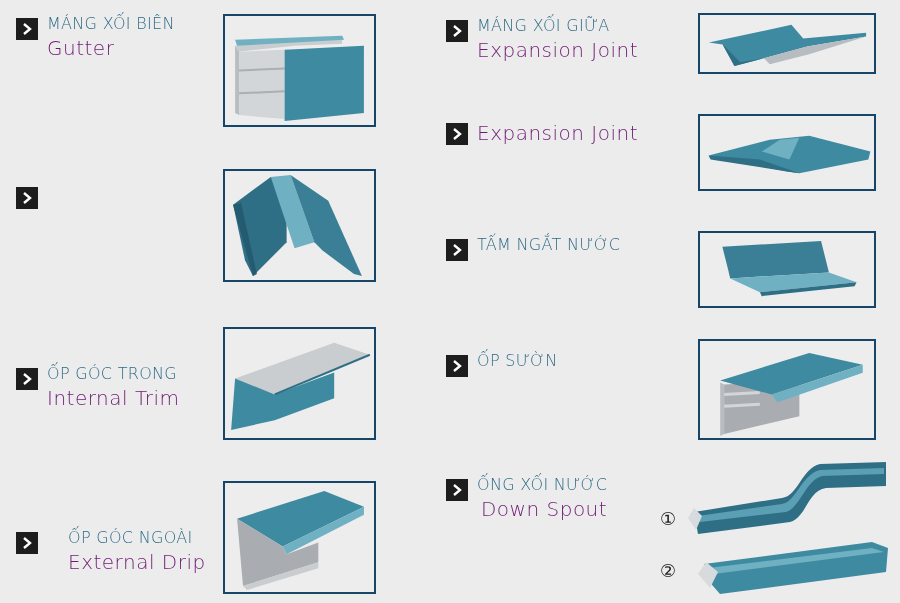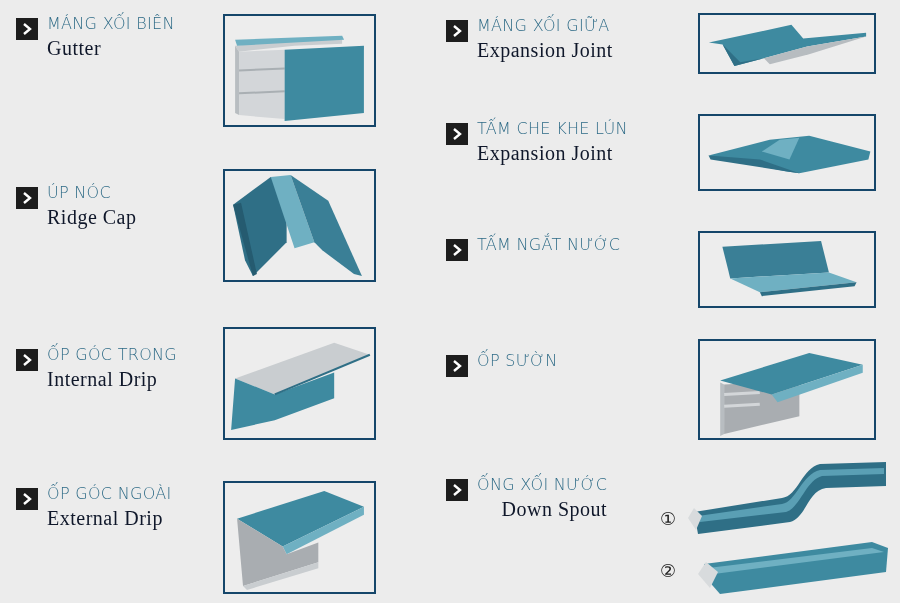--- a/index.html
+++ b/index.html
@@ -11,21 +11,21 @@
   }
   .label-block { position:absolute; display:flex; align-items:flex-start; }
   .chev {
     width:22px; height:22px; background:#1d1d1d;
     display:flex; align-items:center; justify-content:center;
     margin-top:4px; margin-right:9px;
   }
   .chev svg { width:14px; height:14px; }
   .texts { display:flex; flex-direction:column; }
   .vn { color:#2d6a86; font-size:16px; letter-spacing:0.3px; line-height:20px; font-weight:300; }
-  .en { color:#0f172a; font-size:20px; letter-spacing:0.5px; line-height:28px; font-weight:300;font-family:Liberation Serif, serif; }
+  .en { color:#701a75; font-size:20px; letter-spacing:0.5px; line-height:28px; font-weight:300; }
   .frame {
     position:absolute; border:2px solid #15466a; background:#ededed;
     box-sizing:border-box;
   }
   .frame svg { width:100%; height:100%; display:block; }
   .spout { position:absolute; }
   .num { position:absolute; font-size:18px; color:#222; }
 </style>
 </head>
 <body>
@@ -52,54 +52,50 @@
     <polygon points="10,24 118,20 120,24 12,30" fill="#6fb0c2"></polygon>
   </svg>
 </div>
 
 <div class="label-block" style="left:16px;top:183px;">
   <div class="chev">
       <svg viewBox="0 0 14 14">
         <path d="M4 2 L10 7 L4 12" stroke="#fff" stroke-width="2.4" fill="none"></path>
       </svg>
     </div>
-  <div class="texts">
-    <span class="vn">ÚP NÓC</span>
-    <span class="en">Ridge Cap</span>
-  </div>
 </div>
 <div class="frame" style="left:223px;top:169px;width:153px;height:113px;">
   <svg viewBox="0 0 150 110">
     <polygon points="8,34 46,6 62,6 62,72 28,106 20,90" fill="#2f6f86"></polygon>
     <polygon points="46,6 66,4 90,72 70,78" fill="#6fb0c2"></polygon>
     <polygon points="66,4 104,30 138,106 130,104 98,80 90,72" fill="#3a7f96"></polygon>
     <polygon points="8,34 16,32 32,104 28,106" fill="#255b70"></polygon>
   </svg>
 </div>
 
-<div class="label-block" style="left:16px;top:345px;justify-content:space-between;">
+<div class="label-block" style="left:16px;top:364px;justify-content:space-between;">
   <div class="chev">
       <svg viewBox="0 0 14 14">
         <path d="M4 2 L10 7 L4 12" stroke="#fff" stroke-width="2.4" fill="none"></path>
       </svg>
     </div>
   <div class="texts">
     <span class="vn">ỐP GÓC TRONG</span>
-    <span class="en">Internal Drip</span>
+    <span class="en">Internal Trim</span>
   </div>
 </div>
 <div class="frame" style="left:223px;top:327px;width:153px;height:113px;">
   <svg viewBox="0 0 150 110">
     <polygon points="10,50 110,14 146,26 50,66" fill="#c9cdd0"></polygon>
     <polygon points="10,50 50,66 110,44 110,70 50,92 6,102" fill="#3e8aa0"></polygon>
     <line x1="50" y1="66" x2="146" y2="26" stroke="#2f6f86" stroke-width="2"></line>
   </svg>
 </div>
 
-<div class="label-block" style="left:16px;top:484px;">
+<div class="label-block" style="left:16px;top:528px;gap:21px;">
   <div class="chev">
       <svg viewBox="0 0 14 14">
         <path d="M4 2 L10 7 L4 12" stroke="#fff" stroke-width="2.4" fill="none"></path>
       </svg>
     </div>
   <div class="texts">
     <span class="vn">ỐP GÓC NGOÀI</span>
     <span class="en">External Drip</span>
   </div>
 </div>
@@ -131,21 +127,20 @@
   </svg>
 </div>
 
 <div class="label-block" style="left:446px;top:119px;">
   <div class="chev">
       <svg viewBox="0 0 14 14">
         <path d="M4 2 L10 7 L4 12" stroke="#fff" stroke-width="2.4" fill="none"></path>
       </svg>
     </div>
   <div class="texts">
-    <span class="vn">TẤM CHE KHE LÚN</span>
     <span class="en">Expansion Joint</span>
   </div>
 </div>
 <div class="frame" style="left:698px;top:114px;width:178px;height:77px;">
   <svg viewBox="0 0 175 74">
     <polygon points="8,40 70,24 90,22 110,20 172,36 170,44 100,58 86,56" fill="#3e8aa0"></polygon>
     <polygon points="62,36 80,24 100,22 90,44" fill="#6fb0c2"></polygon>
     <polygon points="8,40 10,44 86,56 100,58 60,44" fill="#2f6f86"></polygon>
   </svg>
 </div>

